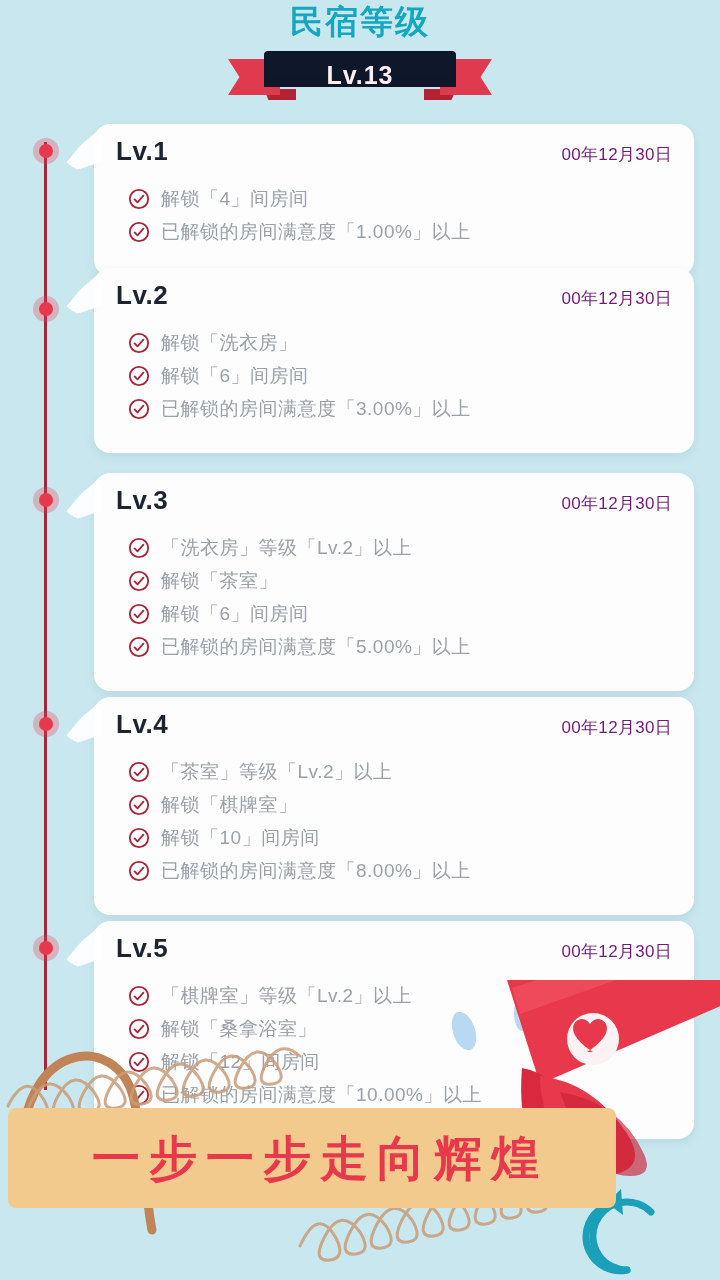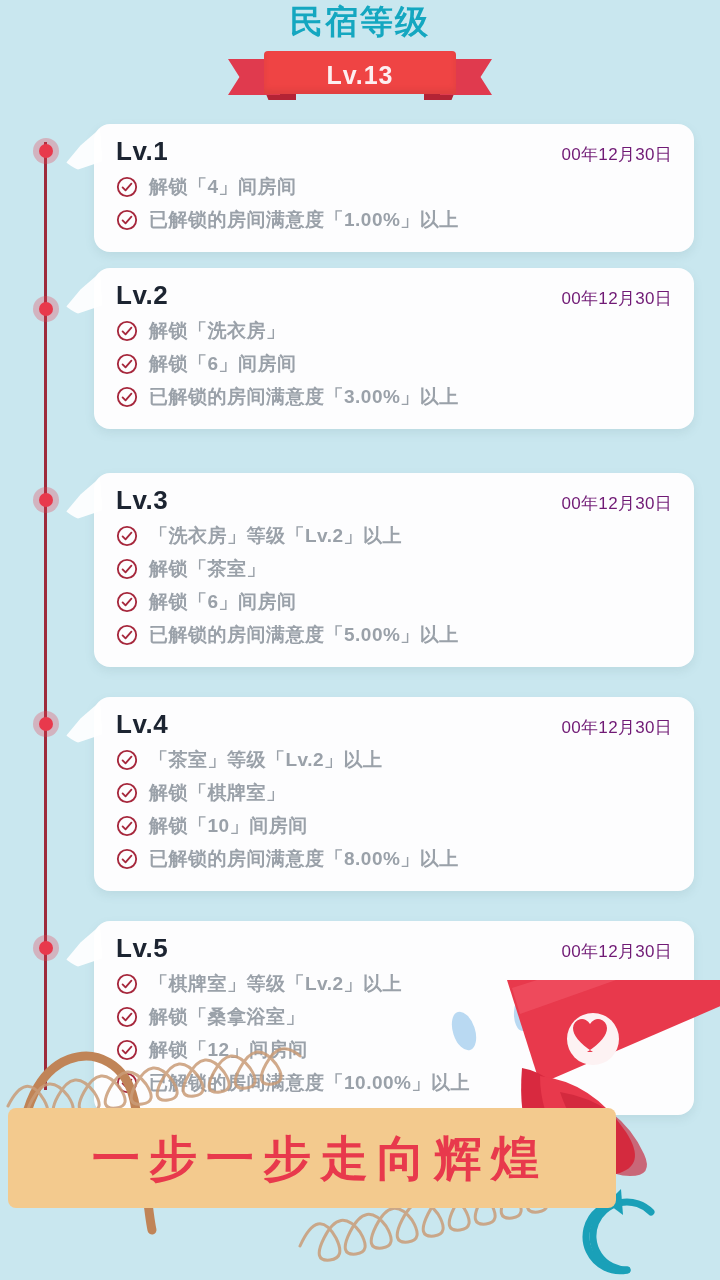--- a/index.html
+++ b/index.html
@@ -75,22 +75,22 @@
     background: #b32335;
     z-index: 0;
   }
   .ribbon-fold.left { left: 36px; clip-path: polygon(0 0, 100% 0, 100% 100%, 14% 100%); }
   .ribbon-fold.right { right: 36px; clip-path: polygon(0 0, 100% 0, 86% 100%, 0 100%); }
   .ribbon-body {
     position: absolute;
     top: 0;
     left: 36px;
     width: 192px;
-    height: 43px;
-    background: #ef4444;
+    height: 36px;
+    background: #0f172a;
     border-radius: 4px 4px 0 0;
     z-index: 3;
     box-shadow: inset 0 -4px 6px rgba(0,0,0,0.07);
   }
   .ribbon-label {
     position: absolute;
     top: 0; left: 0;
     width: 192px;
     height: 48px;
     line-height: 48px;
@@ -169,24 +169,23 @@
   }
   .card-date {
     position: absolute;
     right: 0;
     top: 7px;
     font-size: 17px;
     color: #701a75;
     letter-spacing: 0.3px;
   }
   .req-list {
-    margin: 0;
+    margin: 12px;
     padding: 0;
     list-style: none;
-    font-weight: bold;
   }
   .req-item {
     display: flex;
     align-items: center;
     height: 33px;
   }
   .check-icon {
     flex: 0 0 auto;
     width: 22px;
     height: 22px;

